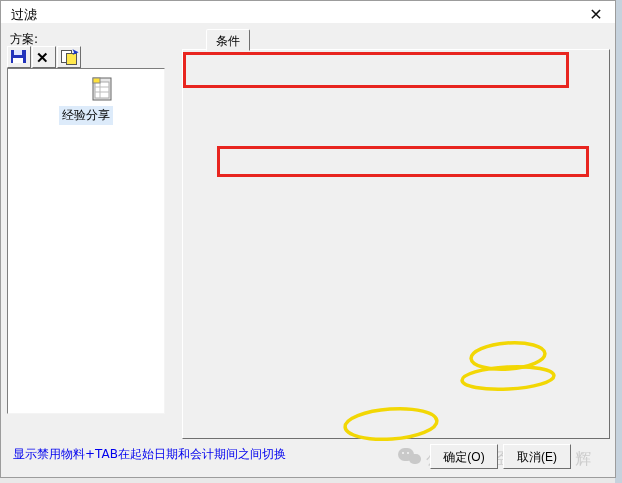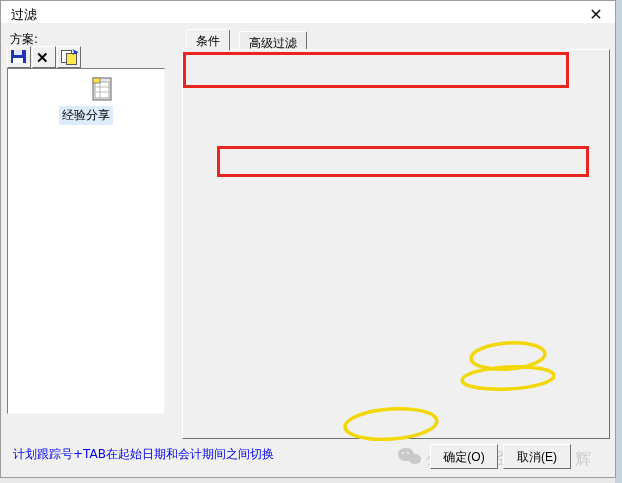--- a/index.html
+++ b/index.html
@@ -35,21 +35,21 @@
   .copyic .p1{position:absolute;left:0;top:0;width:9px;height:11px;background:#fff;border:1px solid #555;}
   .copyic .p2{position:absolute;left:5px;top:3px;width:9px;height:10px;background:#ffe84d;border:1px solid #555;}
   .copyic .ar{position:absolute;right:-2px;top:-3px;color:#1b39c9;font-size:9px;}
   .scheme-list{position:absolute;left:6px;top:67px;width:158px;height:346px;}
   .scheme-item-icon{position:absolute;left:88px;top:74px;}
   .scheme-item-label{position:absolute;left:58px;top:105px;padding:1px 3px;background:#ddebfa;}
 
   
   .tab{position:absolute;height:20px;padding:3px 9px 0 9px;box-sizing:border-box;
        background:#f0f0f0;border:1px solid;border-color:#ffffff #6f6f6f transparent #ffffff;
-       border-top-left-radius:2px;border-top-right-radius:2px;}
+       border-top-left-radius:2px;border-top-right-radius:2px;margin-left:20px;}
   .tab.active{top:28px;height:22px;z-index:3;}
   .tab.inactive{top:30px;height:19px;background:#ececec;}
   .tabpage{position:absolute;left:181px;top:48px;width:428px;height:390px;background:#f0f0f0;
        border:1px solid;border-color:#ffffff #6f6f6f #6f6f6f #ffffff;box-sizing:border-box;z-index:1;}
 
   
   .grp-dates{position:absolute;left:189px;top:58px;width:404px;height:78px;}
   .grp-codes{position:absolute;left:189px;top:145px;width:404px;height:179px;}
 
   
@@ -140,23 +140,20 @@
       <line x1="6" y1="17" x2="20" y2="17" stroke="#bbb"></line>
       <line x1="11" y1="7" x2="11" y2="23" stroke="#bbb"></line>
       <rect x="4" y="3" width="7" height="5" fill="#ffe23c" stroke="#888"></rect>
     </svg>
   </div>
   <div class="scheme-item-label">经验分享</div>
 
   <div class="tab active" style="left:185px;">
     <span>条件</span>
   </div>
-  <div class="tab inactive" style="left:238px;">
-    <span>高级过滤</span>
-  </div>
   <div class="tabpage"></div>
 
   <div class="grp-dates etched"></div>
 
   <span class="radio sel" style="left:196px;top:71px;"></span>
   <span class="lbl dotted-focus" style="left:213px;top:69px;">起始日期:</span>
   <span class="combo sunken" style="left:295px;top:66px;width:99px;">
     <span class="val">2025/ 2 / 1</span>
     <span class="dd raised">▼</span>
   </span>
@@ -356,21 +353,21 @@
   </div>
   <div class="cbrow" style="left:424px;top:399px;">
     <span class="cb"><span class="mk">✔</span></span>
     <span class="cl">显示MTO数量调整单数据</span>
   </div>
   <div class="cbrow" style="left:424px;top:419px;">
     <span class="cb"><span class="mk"></span></span>
     <span class="cl">显示非核算仓库数据</span>
   </div>
 
-  <div class="hint">计划跟踪号+TAB在起始日期和会计期间之间切换</div>
+  <div class="hint">显示禁用物料+TAB在起始日期和会计期间之间切换</div>
 
   <div class="watermark wm-icon">
     <span class="b1"></span>
       <span class="e1"></span>
       <span class="e2"></span>
       <span class="b2"></span>
   </div>
   <div class="watermark wm-text">公众号 经验分享 辉</div>
 
   <button class="btn raised" style="left:429px;">确定(O)</button>

